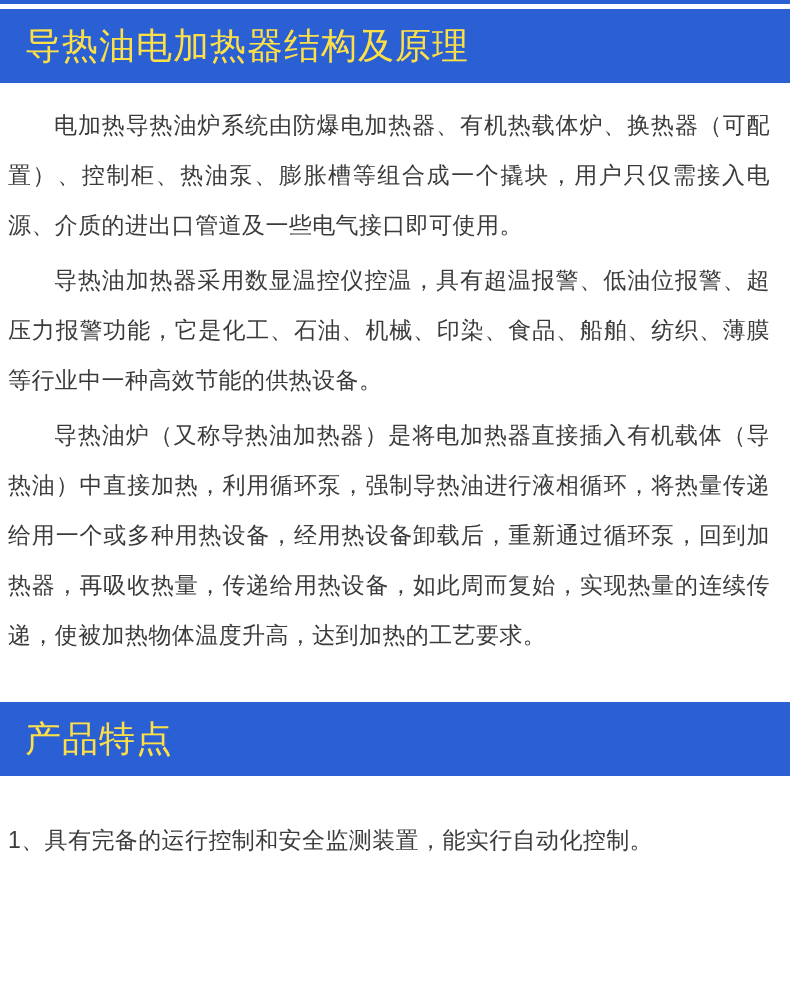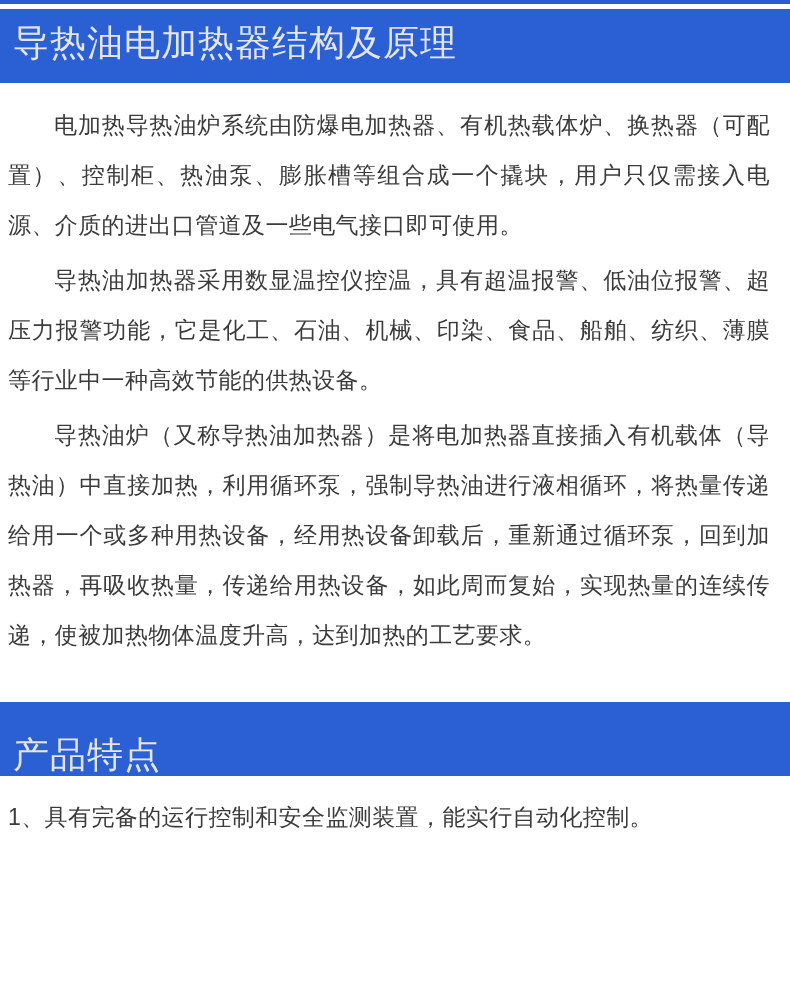--- a/index.html
+++ b/index.html
@@ -25,47 +25,46 @@
   }
   .banner {
     background: #2B5FD4;
     height: 74px;
     display: flex;
     align-items: center;
     padding: 0 13px;
     box-sizing: border-box;
   }
   .banner .banner-title {
-    margin: 0;
-    color: #e5e5e5;
+    margin: 12px;
+    color: #fde047;
     font-size: 36px;
     font-weight: 500;
     letter-spacing: 1px;
     line-height: 1;
     white-space: nowrap;
-    font-family: Liberation Mono, monospace;
   }
   .body-text {
     padding: 17px 20px 0 8px;
   }
   .body-text p {
     margin: 0 0 5px 0;
     font-size: 23px;
     line-height: 50px;
     letter-spacing: 0.4px;
     color: #3B3B3B;
     text-align: justify;
     text-indent: 2em;
   }
   .banner-features {
     margin-top: 42px;
-    align-items: flex-end;
   }
   .feature-list {
     padding: 15px 8px 0 8px;
+    margin-top: 23px;
   }
   .feature-list p {
     margin: 0;
     font-size: 23px;
     line-height: 53px;
     letter-spacing: 0.4px;
     color: #3B3B3B;
     text-align: left;
     white-space: nowrap;
   }

